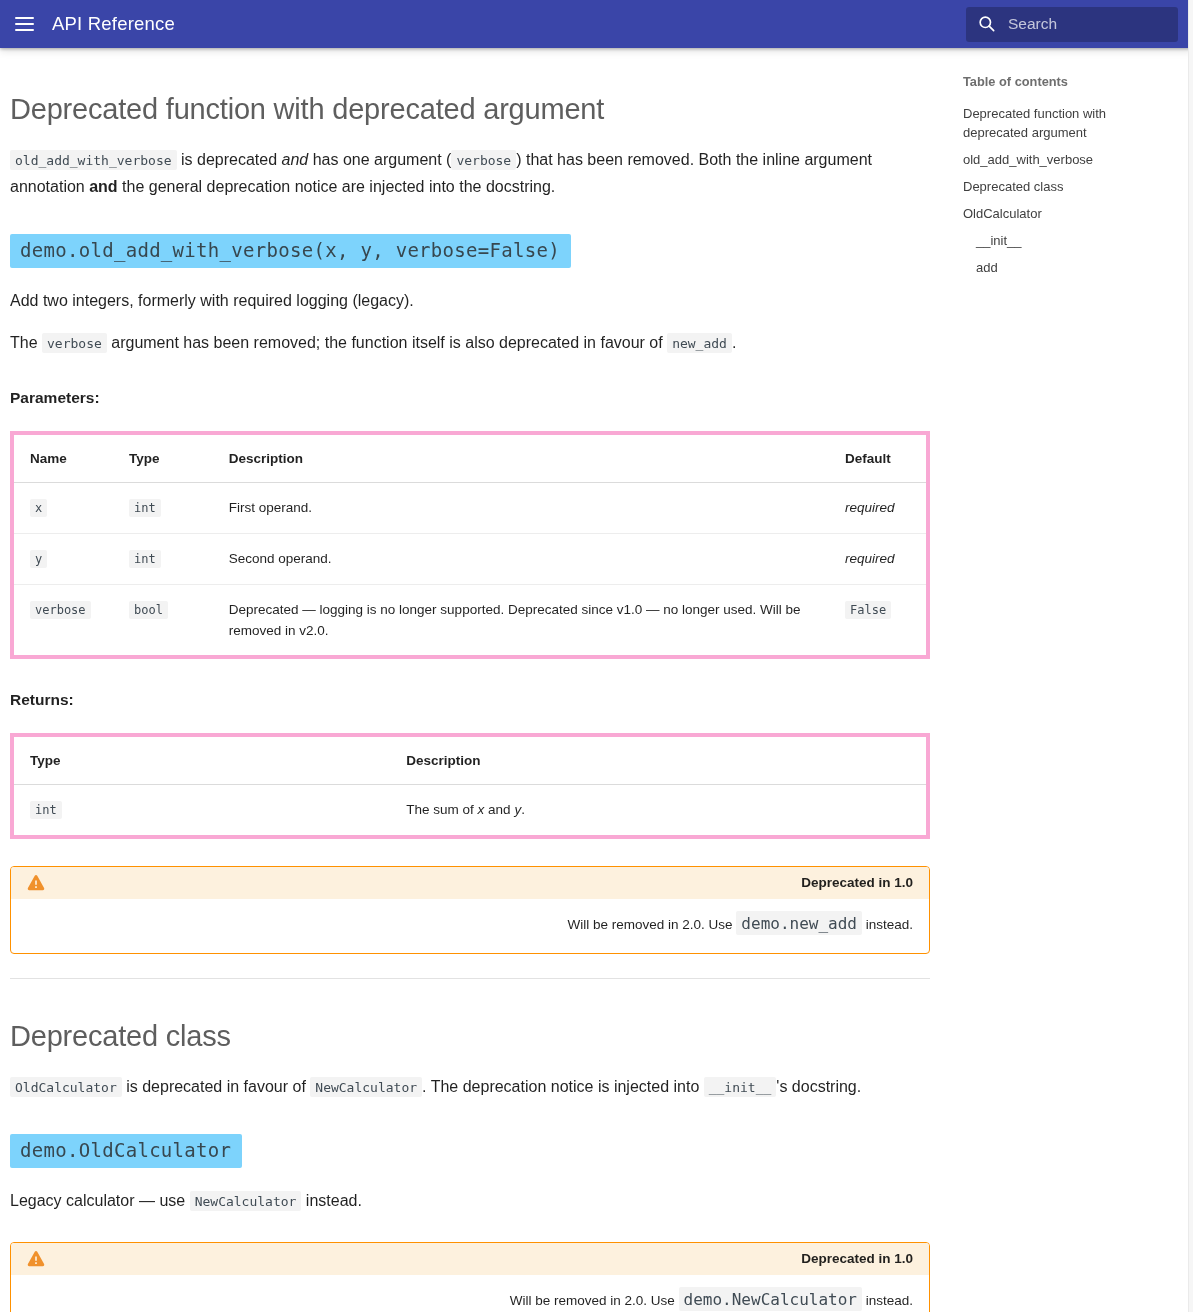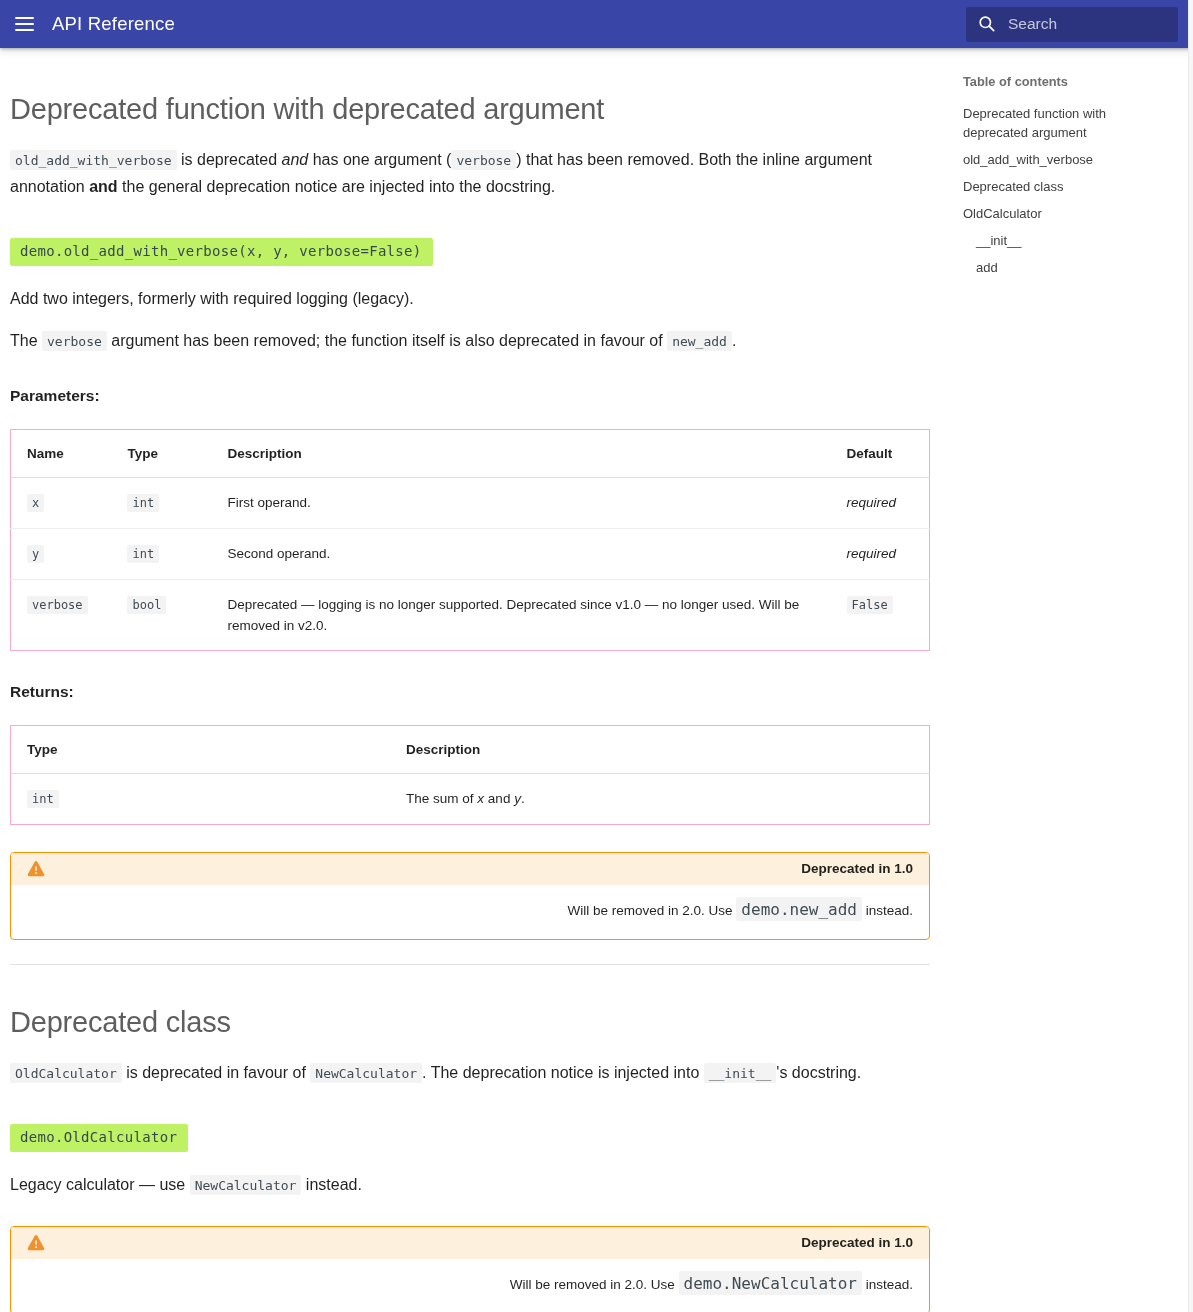--- a/index.html
+++ b/index.html
@@ -50,26 +50,26 @@
   code, .chip, .sig {
     font-family:"DejaVu Sans Mono","Liberation Mono",monospace;
   }
   .chip {
     font-size:13px; background:#f3f3f3; color:#404b54;
     padding:2.5px 5px; border-radius:2px; white-space:nowrap;
   }
   .sig-wrap { margin:34px 0 0; }
   .sig-wrap.mid { margin-top:33px; }
   .sig {
-    display:inline-block; font-size:14px; color:#37474f; background:#bef264;
+    display:inline-block; font-size:19px; color:#37474f; background:#7dd3fc;
     padding:5px 11px 7px 10px; border-radius:2px; font-weight:400; letter-spacing:.3px;
   }
   .field-label { font-size:15.5px; font-weight:700; margin:28px 0 0; }
 
-  table { border-collapse:collapse; width:920px; margin-top:20px; border:1px solid #f9a8d4; }
+  table { border-collapse:collapse; width:920px; margin-top:20px; border:4px solid #f9a8d4; }
   th {
     text-align:left; font-weight:700; font-size:13.5px; padding:16px;
     border-bottom:1px solid #dbdbdb; color:rgba(0,0,0,.87);
   }
   td {
     font-size:13.5px; padding:14px 16px; vertical-align:top; line-height:21px;
     border-bottom:1px solid #ededed;
   }
   tbody tr:last-child td { border-bottom:none; }
   td .chip { font-size:12px; padding:2px 5px; }

